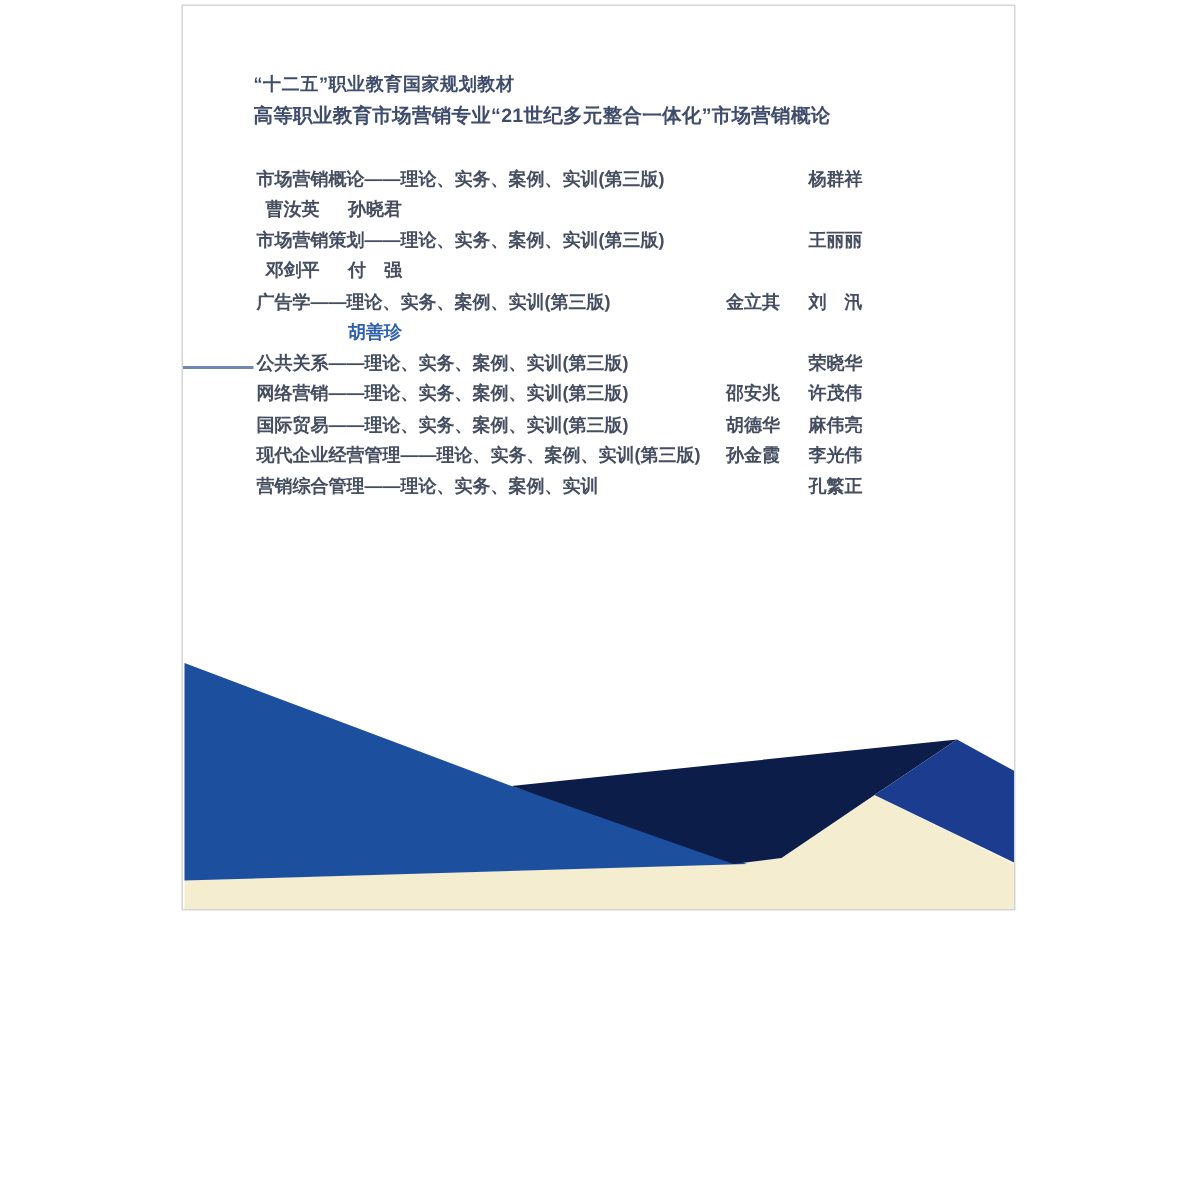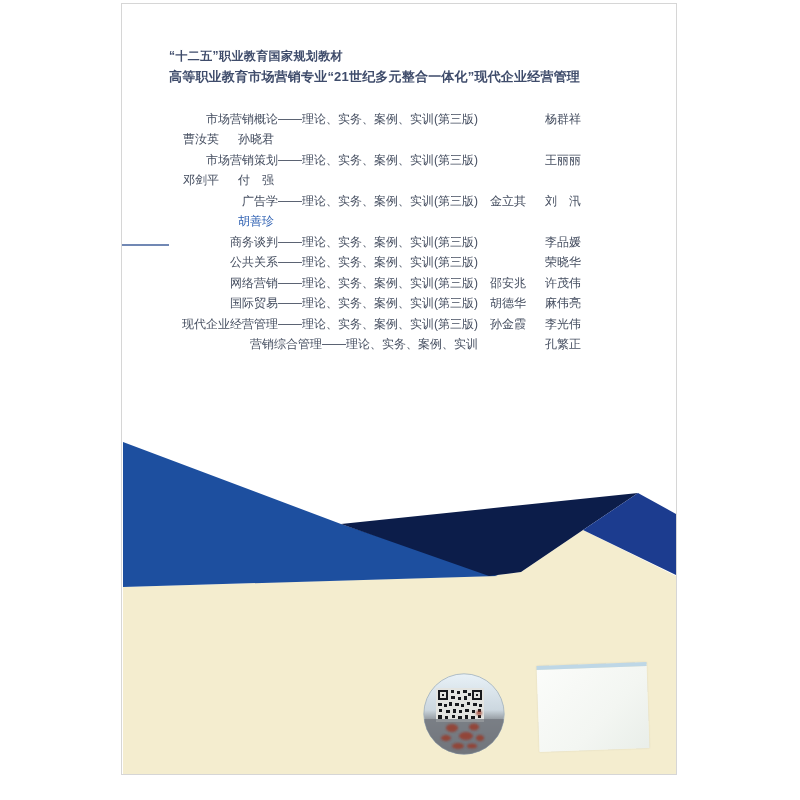--- a/index.html
+++ b/index.html
@@ -1,28 +1,28 @@
 <!DOCTYPE html>
 <html style="--hdr: #3f4c6b; --txt: #454e60; --hl: #2e60b2; --dash: #7188b4;"><head>
 <meta charset="utf-8">
 <style>
   html,body{margin:0;padding:0;background:#ffffff;width:800px;height:800px;overflow:hidden;
             font-family:"Liberation Sans","DejaVu Sans",sans-serif;}
   .stage{position:relative;width:800px;height:800px;background:#ffffff;}
 
-  .cover{position:absolute;left:121px;top:3px;width:556px;height:772px;
-         box-sizing:border-box;border:1px solid #d6d6d6;background:#ffffff;overflow:hidden;text-align:right;}
+  .cover{position:absolute;left:121px;top:3px;width:556px;height:604px;
+         box-sizing:border-box;border:1px solid #d6d6d6;background:#ffffff;overflow:hidden;}
 
   .hdr1{position:absolute;left:47px;top:44px;font-size:12px;font-weight:bold;
         color:var(--hdr);letter-spacing:.4px;white-space:nowrap;}
   .hdr2{position:absolute;left:47px;top:64px;font-size:13px;font-weight:bold;
         color:var(--hdr);letter-spacing:.2px;white-space:nowrap;}
 
   .book-list{position:absolute;left:49px;top:105px;width:410px;}
-  .row{display:flex;align-items:center;height:20.5px;font-size:12px;font-weight:400;
+  .row{display:flex;align-items:center;height:20.5px;font-size:12px;font-weight:700;
        color:var(--txt);white-space:nowrap;}
   .row .t{flex:1;min-width:0;}
   .row .a1{width:42px;margin-left:6px;}
   .row .a2{width:42px;margin-left:13px;}
   .row.hl{color:var(--hl);}
 
   .hl-dash{position:absolute;left:0;top:240px;width:47px;height:2px;background:var(--dash);}
 
   .art{position:absolute;left:0;top:0;width:556px;height:788px;pointer-events:none;}
 
@@ -39,21 +39,21 @@
   <div class="cover">
 
     <svg class="art" viewBox="0 0 556 788" xmlns="http://www.w3.org/2000/svg">
       <polygon points="1,583 367,572 399,568 461,526 556,573 556,786 1,786" fill="#f4edcf"></polygon>
       <polygon points="1,438 219,520 376,572 1,583" fill="#1d4f9f"></polygon>
       <polygon points="219,520 516,489 461,526 399,568 367,572" fill="#0c1d4a"></polygon>
       <polygon points="516,489 556,511 556,572 461,526" fill="#1c3c8f"></polygon>
     </svg>
 
     <div class="hdr1">“十二五”职业教育国家规划教材</div>
-    <div class="hdr2">高等职业教育市场营销专业“21世纪多元整合一体化”现代企业经营管理</div>
+    <div class="hdr2">高等职业教育市场营销专业“21世纪多元整合一体化”市场营销概论</div>
 
     <div class="hl-dash"></div>
 
     <div class="book-list">
         <div class="row">
     <span class="t">市场营销概论——理论、实务、案例、实训(第三版)</span>
     <span class="a1"></span>
     <span class="a2">杨群祥</span>
   </div>
         <div class="row">
@@ -70,25 +70,20 @@
     <span class="a2">付　强</span>
   </div>
         <div class="row">
     <span class="t">广告学——理论、实务、案例、实训(第三版)</span>
     <span class="a1">金立其</span>
     <span class="a2">刘　汛</span>
   </div>
         <div class="row hl">
     <span class="a1"></span>
     <span class="a2">胡善珍</span>
-  </div>
-        <div class="row">
-    <span class="t">商务谈判——理论、实务、案例、实训(第三版)</span>
-    <span class="a1"></span>
-    <span class="a2">李品媛</span>
   </div>
         <div class="row">
     <span class="t">公共关系——理论、实务、案例、实训(第三版)</span>
     <span class="a1"></span>
     <span class="a2">荣晓华</span>
   </div>
         <div class="row">
     <span class="t">网络营销——理论、实务、案例、实训(第三版)</span>
     <span class="a1">邵安兆</span>
     <span class="a2">许茂伟</span>

